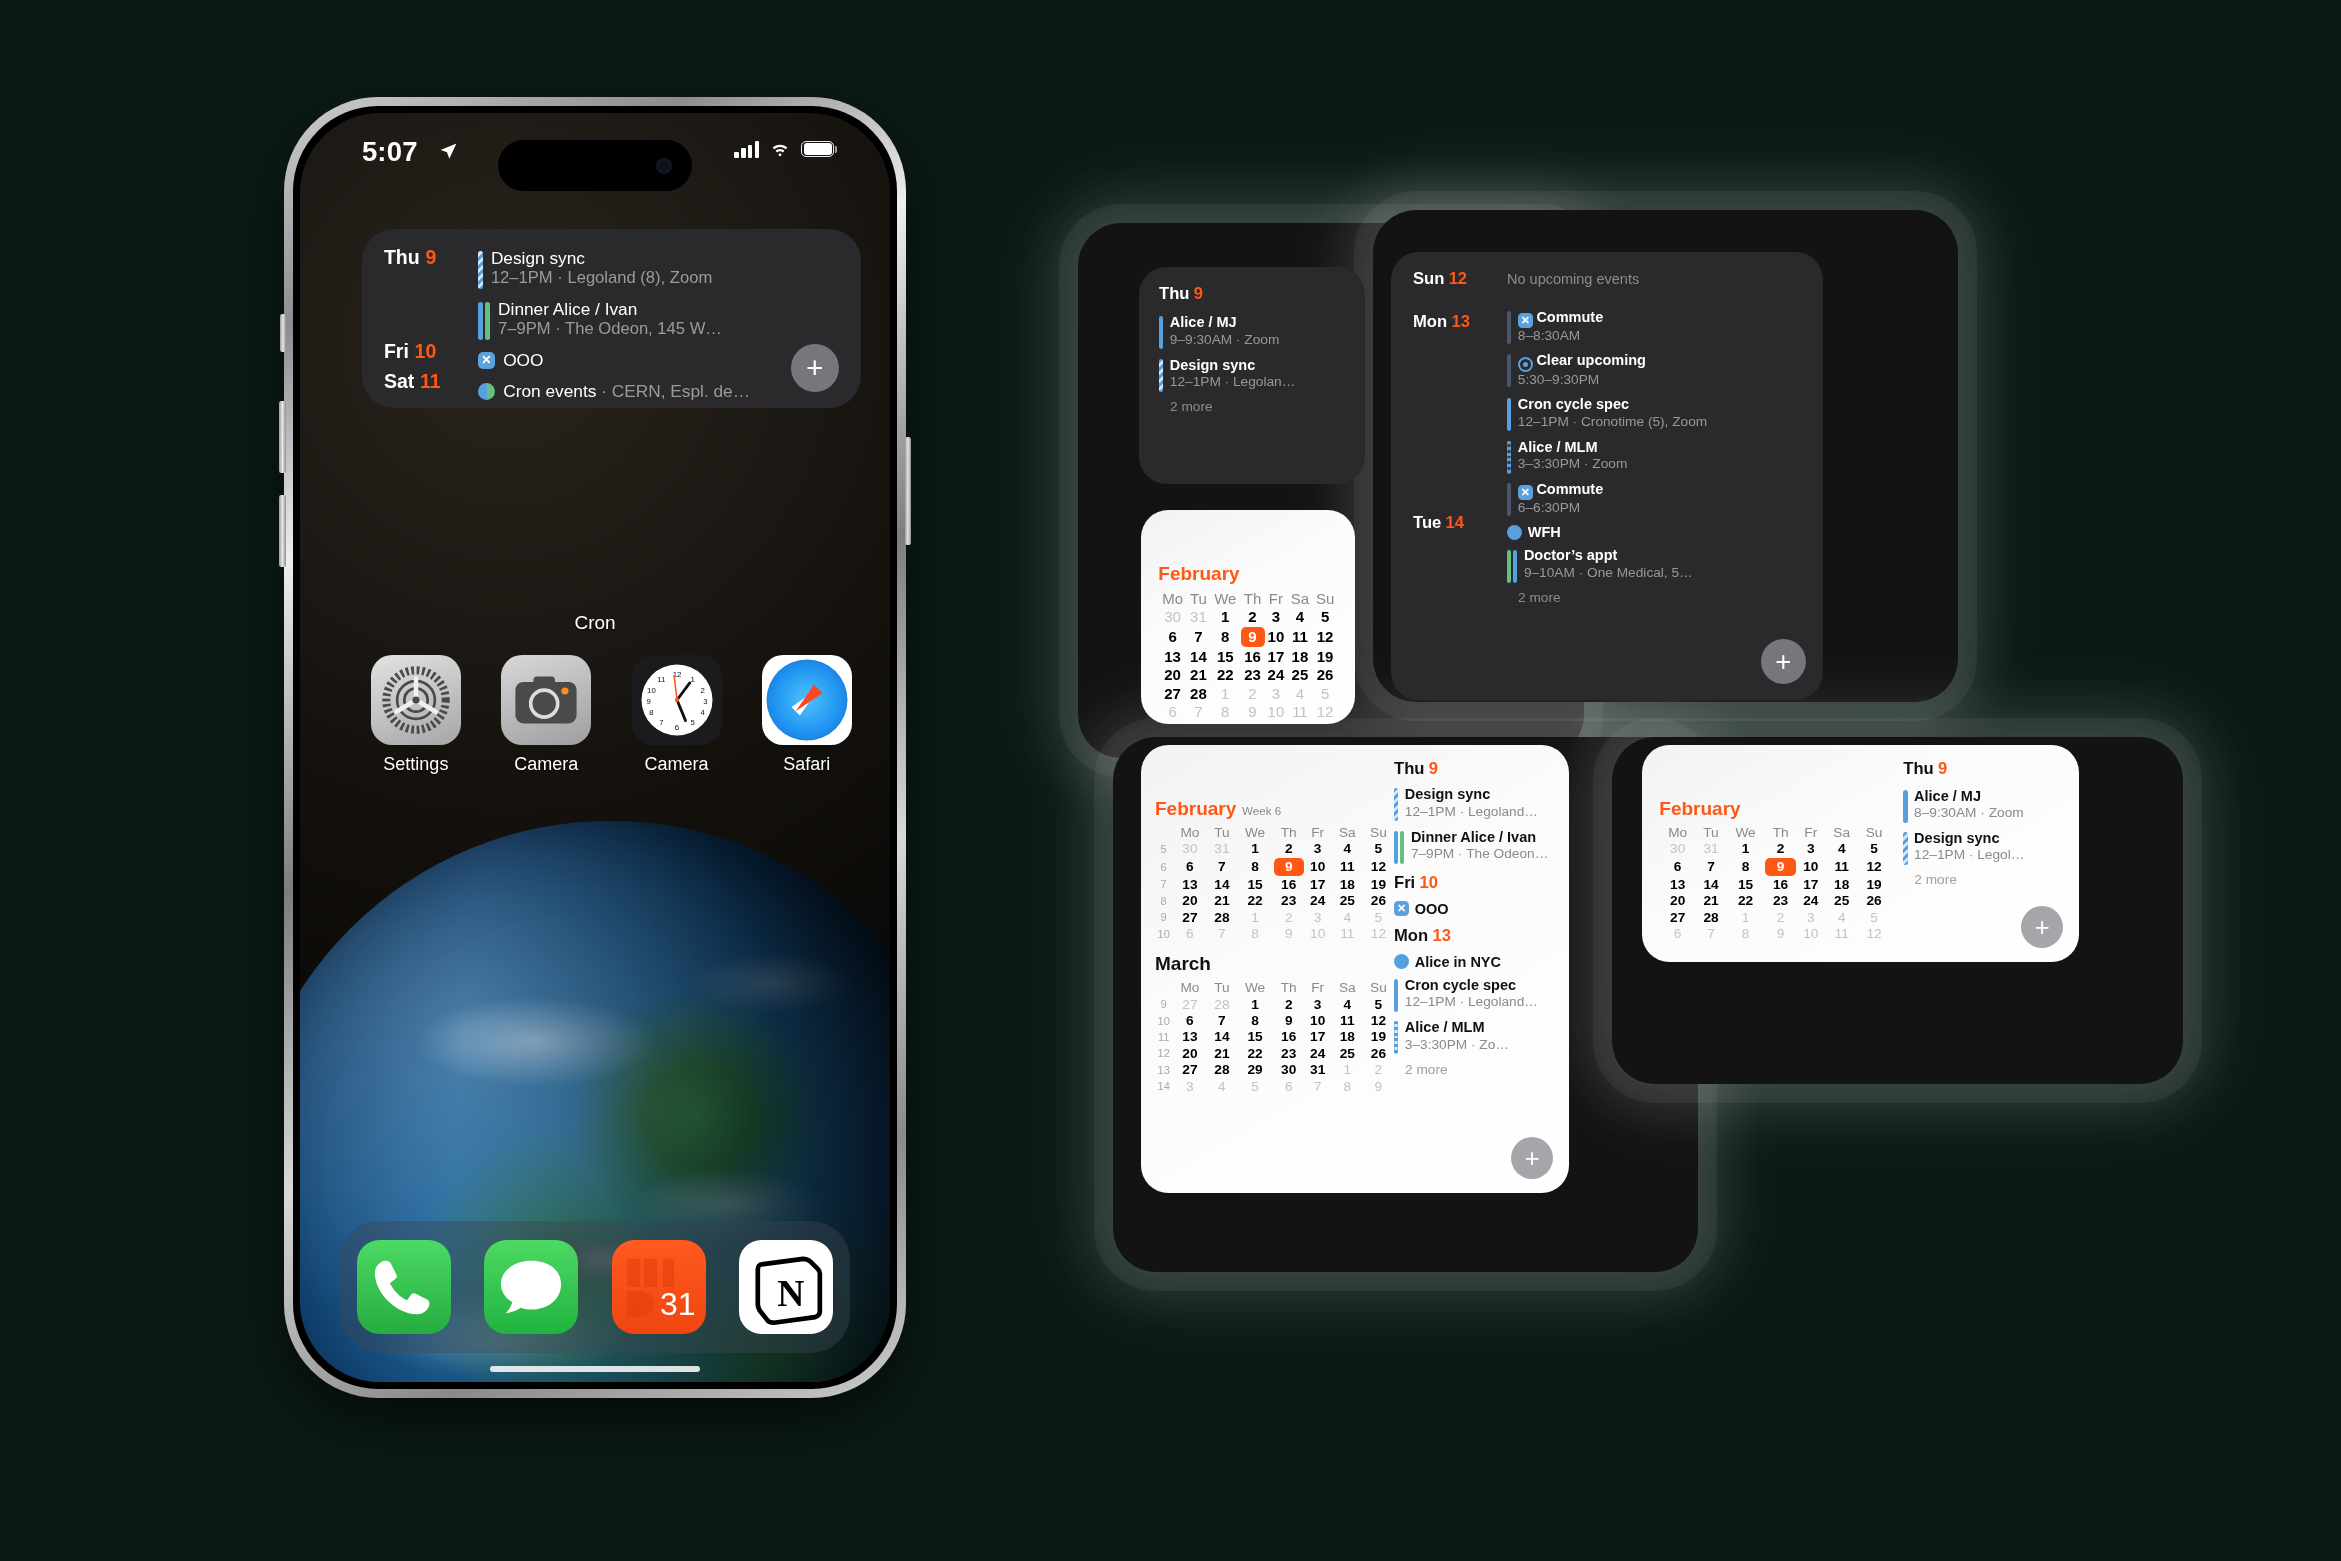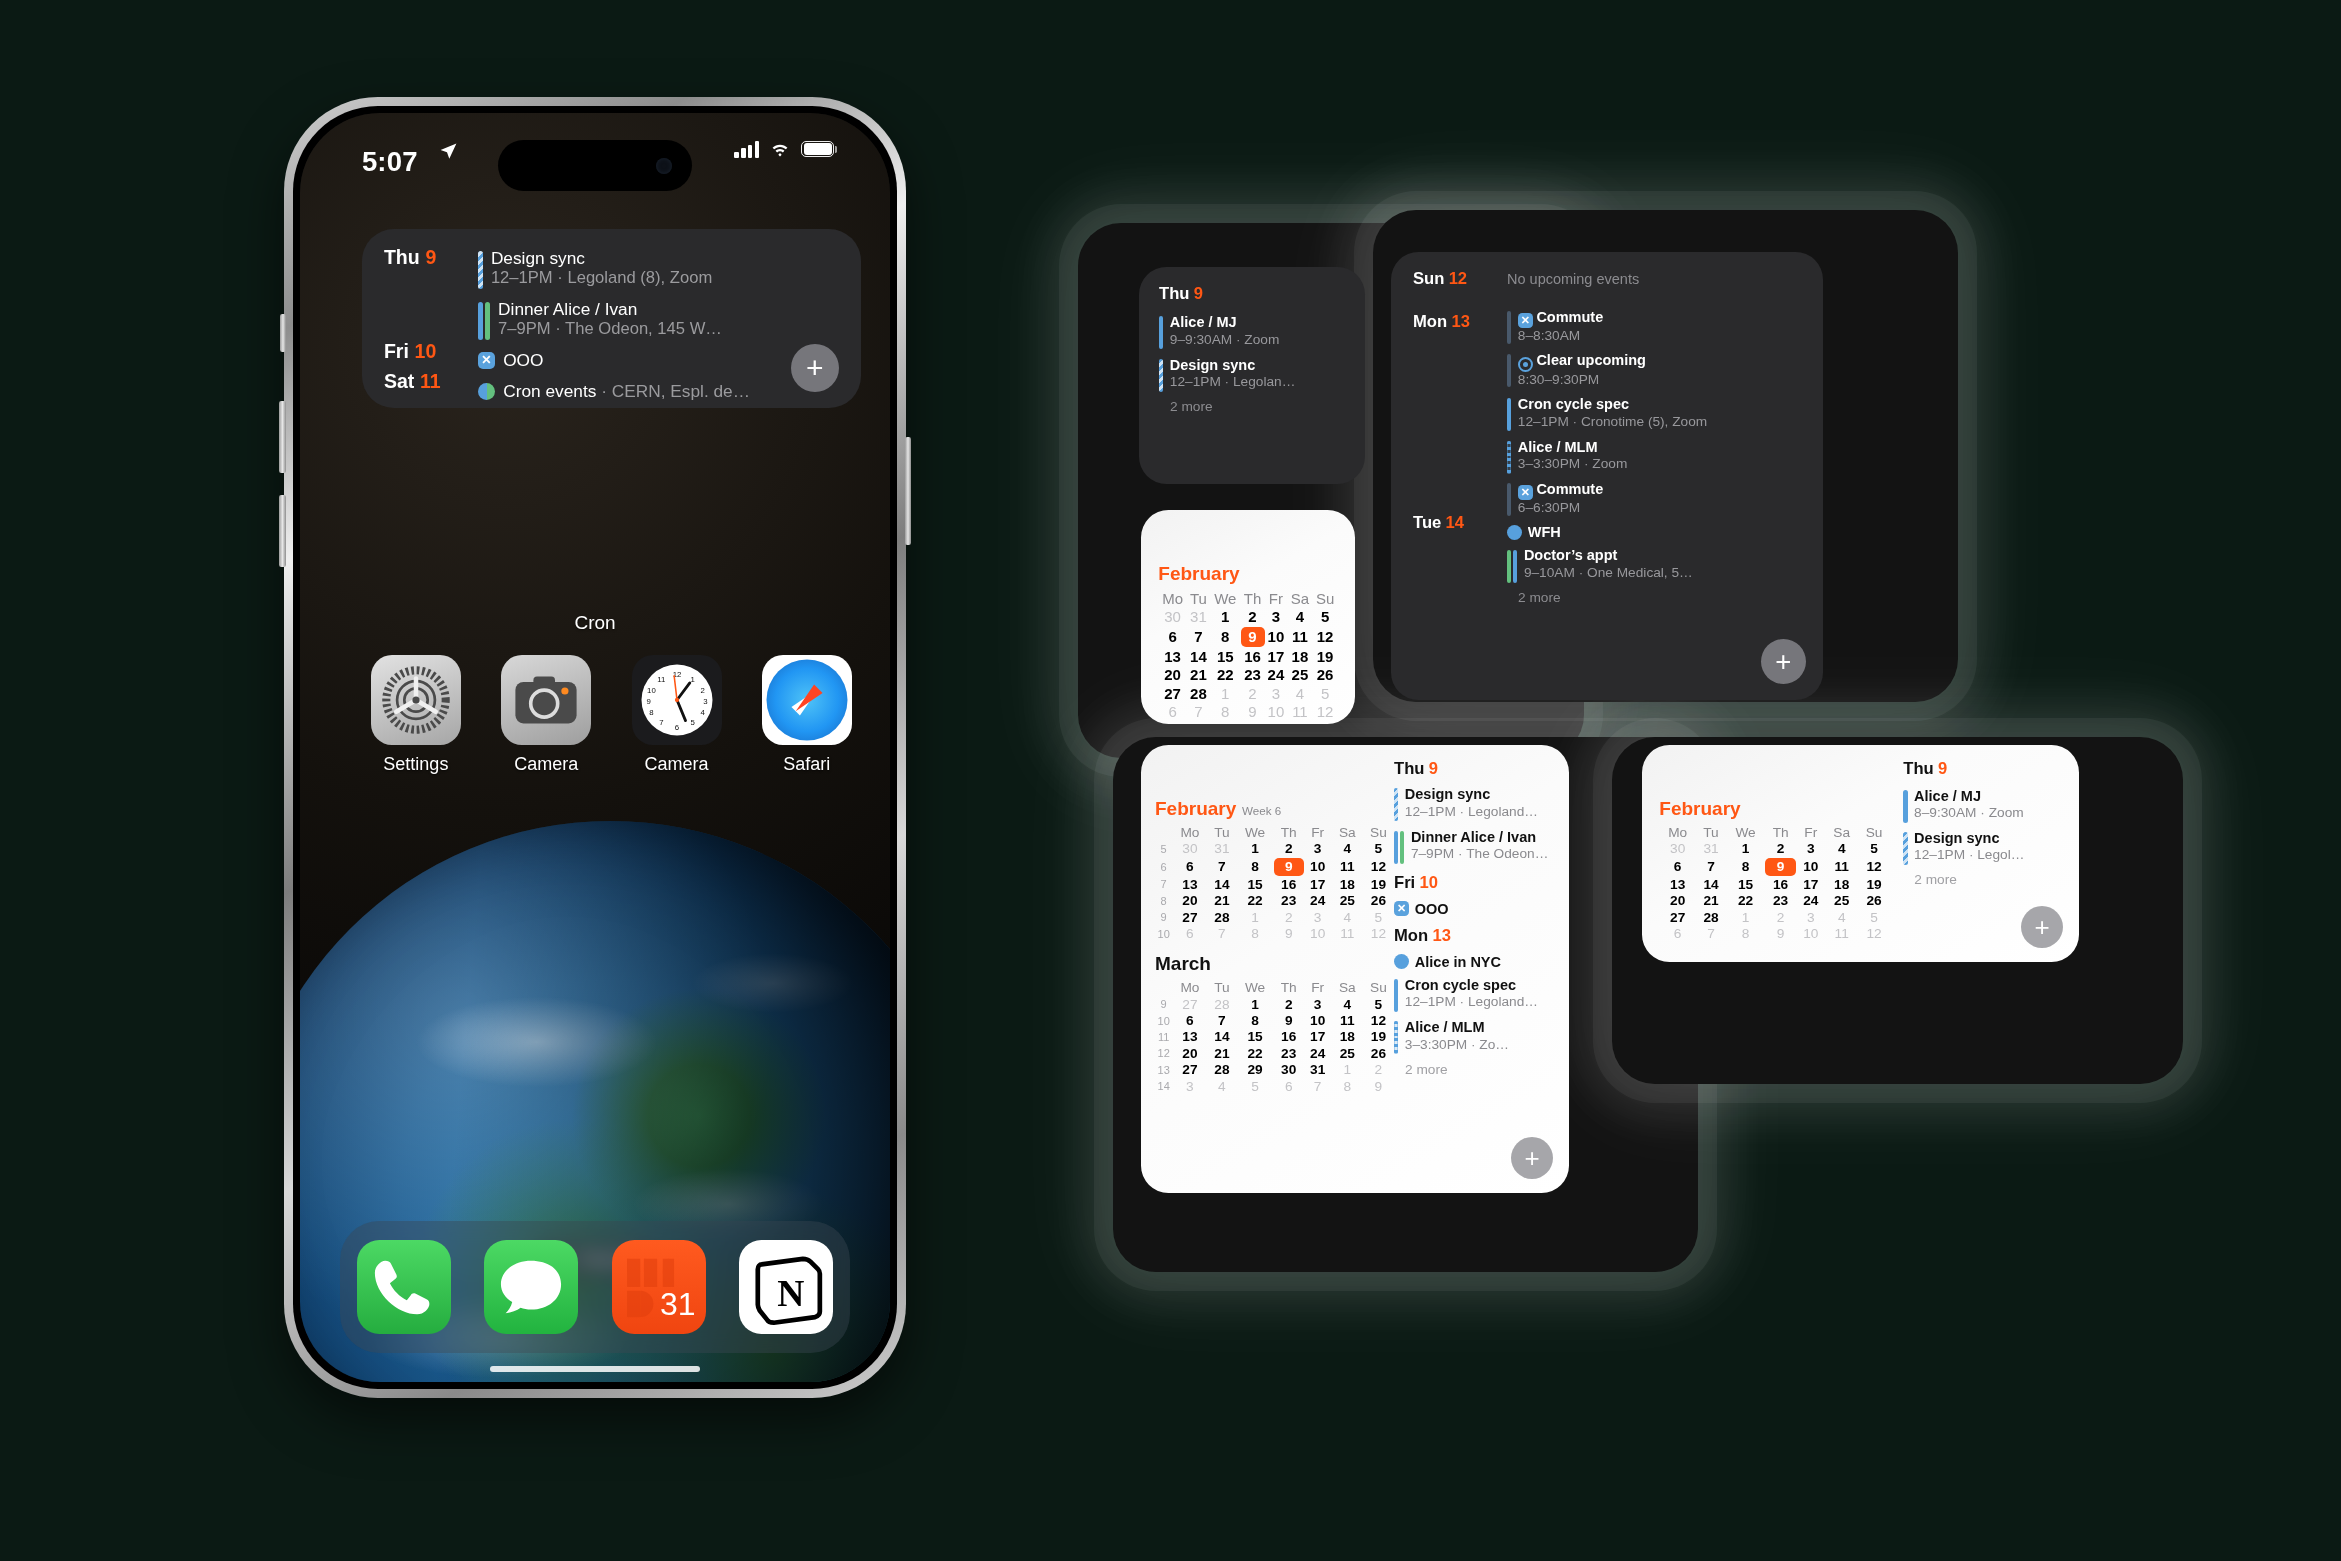--- a/index.html
+++ b/index.html
@@ -60,21 +60,21 @@
       radial-gradient(ellipse 188px 58px at 35% 70%, rgba(255,255,255,.26), rgba(255,255,255,0) 72%),
       radial-gradient(ellipse 116px 43px at 72% 22%, rgba(255,255,255,.25), rgba(255,255,255,0) 70%);
   }
   #earth-shade{
     position:absolute;left:-58px;top:708px;width:737px;height:737px;border-radius:50%;
     background:linear-gradient(95deg, rgba(0,0,0,0) 30%, rgba(0,0,0,.55) 72%, rgba(0,0,0,.85) 100%);
   }
 
   
   #statusbar{position:absolute;left:0;top:0;width:100%;height:87px;z-index:6;}
-  #sb-time{position:absolute;left:62px;top:33px;color:#fff;font-size:27.5px;font-weight:600;letter-spacing:0.2px;}
+  #sb-time{position:absolute;left:62px;top:23px;color:#fff;font-size:27.5px;font-weight:600;letter-spacing:0.2px;}
   #sb-loc{position:absolute;left:139px;top:29px;width:19px;height:19px;}
   #sb-right{position:absolute;right:56px;top:27.5px;display:flex;align-items:center;gap:10px;}
   .bars{display:flex;align-items:flex-end;gap:2.5px;height:17.3px;}
   .bars i{display:block;width:4.3px;background:#fff;border-radius:1.1px;}
   .bars i:nth-child(1){height:5.8px;}
   .bars i:nth-child(2){height:9.4px;}
   .bars i:nth-child(3){height:13px;}
   .bars i:nth-child(4){height:16.6px;}
   #battery{width:33px;height:16.6px;border:1.8px solid rgba(255,255,255,.92);border-radius:5px;position:relative;box-sizing:border-box;}
   #battery:after{content:"";position:absolute;right:-3.6px;top:4.3px;width:2.2px;height:6.5px;background:rgba(255,255,255,.6);border-radius:0 1.4px 1.4px 0;}
@@ -465,21 +465,21 @@
         <div class="ev-title"><span class="xchip" style="display:inline-flex;vertical-align:-2.2px;margin-right:3.6px;">✕</span><span>Commute</span></div>
         <div class="ev-sub">8–8:30AM</div>
       </div>
     </div>
     <div class="ev">
       <div class="barline">
           <span class="b h2 bar-dark"></span>
         </div>
       <div class="ev-txt">
         <div class="ev-title"><span class="target" style="display:inline-flex;vertical-align:-2.2px;margin-right:3.6px;"></span><span>Clear upcoming</span></div>
-        <div class="ev-sub">8:30–9:30PM</div>
+        <div class="ev-sub">5:30–9:30PM</div>
       </div>
     </div>
     <div class="ev">
       <div class="barline">
           <span class="b h2 bar-blue"></span>
         </div>
       <div class="ev-txt">
         <div class="ev-title">Cron cycle spec</div>
         <div class="ev-sub">12–1PM · Cronotime (5), Zoom</div>
       </div>

